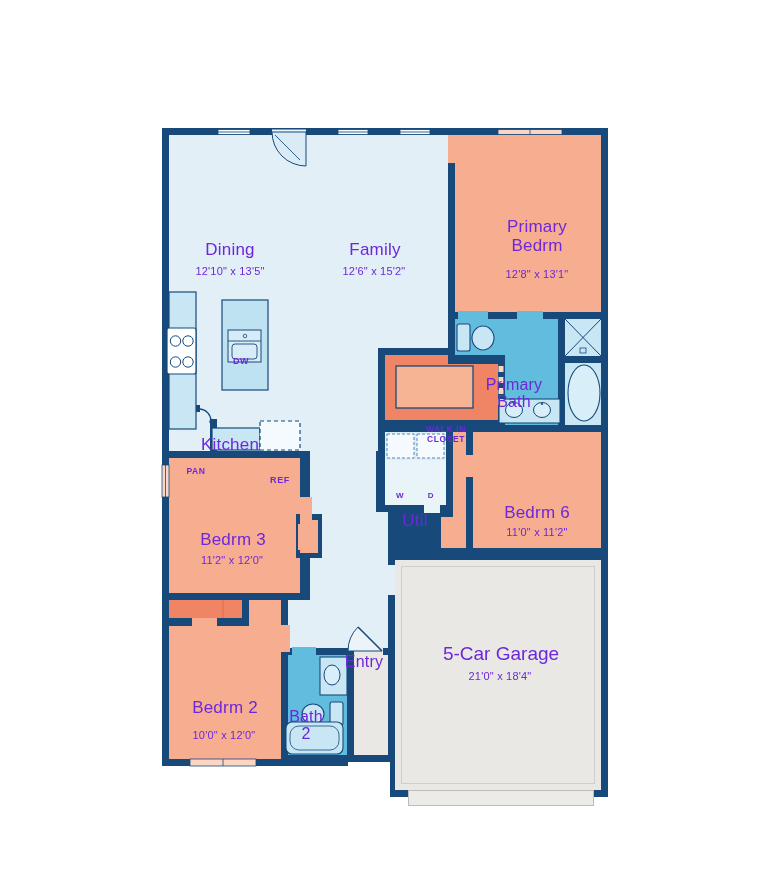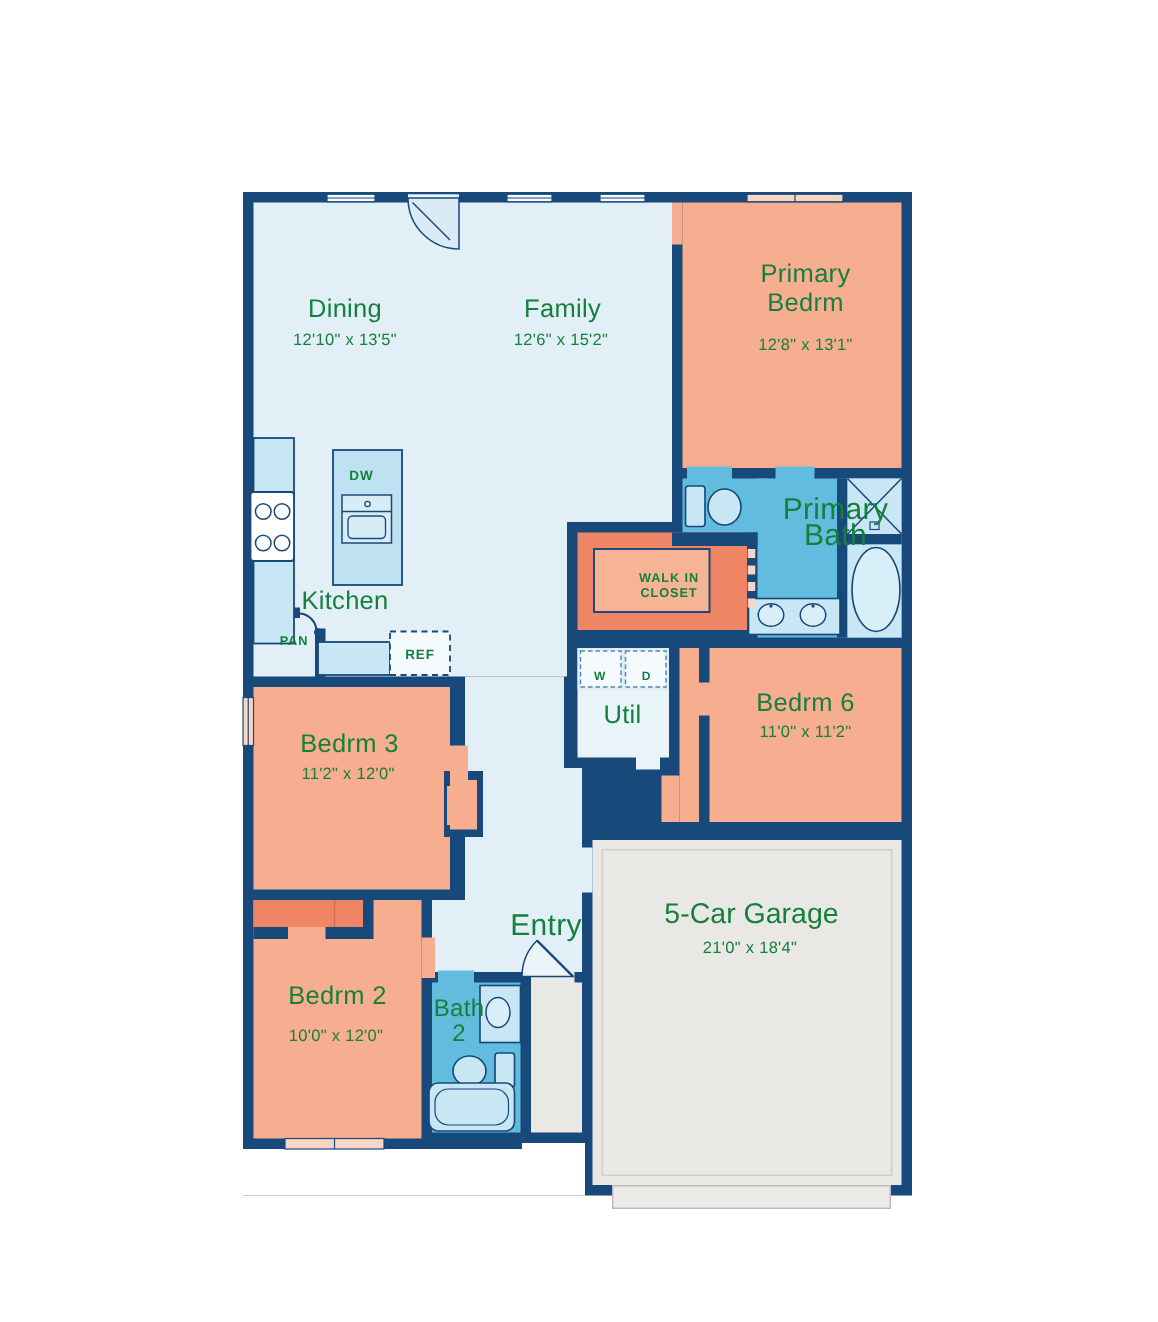--- a/index.html
+++ b/index.html
@@ -1,19 +1,19 @@
 <!DOCTYPE html>
 <html><head>
 <meta charset="utf-8">
 <style>
   html,body{margin:0;padding:0;background:#ffffff;}
   .canvas{position:relative;width:772px;height:881px;background:#ffffff;overflow:hidden;
           font-family:"Liberation Sans", sans-serif;color:#1D4E85;}
   .abs{position:absolute;}
-  .lbl{position:absolute;transform:translate(-50%,-50%);text-align:center;color:#15803d;white-space:nowrap;}
+  .lbl{position:absolute;transform:translate(-50%,-50%);text-align:center;color:#6d28d9;white-space:nowrap;margin-top:44px;}
   .lbl.wrap{white-space:normal;}
   .room-name{font-size:17px;letter-spacing:.2px;}
   .room-dims{font-size:11px;letter-spacing:.2px;}
   .tiny{font-size:8.5px;letter-spacing:.6px;font-weight:bold;}
   svg{position:absolute;left:0;top:0;pointer-events:none;}
 </style>
 </head>
 <body>
 
 <div class="canvas">
@@ -190,21 +190,21 @@
 
   <div class="lbl room-name" style="left:230px;top:206px;">Dining</div>
   <div class="lbl room-dims" style="left:230px;top:227px;">12'10" x 13'5"</div>
 
   <div class="lbl room-name" style="left:375px;top:206px;text-align:center;">Family</div>
   <div class="lbl room-dims" style="left:374px;top:227px;">12'6" x 15'2"</div>
 
   <div class="lbl room-name wrap" style="left:537px;top:192px;width:92px;line-height:19px;">Primary Bedrm</div>
   <div class="lbl room-dims" style="left:537px;top:230px;">12'8" x 13'1"</div>
 
-  <div class="lbl room-name wrap" style="left:557px;top:349px;width:78px;line-height:17px;font-size:20px;">Primary Bath</div>
+  <div class="lbl room-name wrap" style="left:514px;top:349px;width:78px;line-height:17px;font-size:16px;">Primary Bath</div>
 
   <div class="lbl tiny wrap" style="left:446px;top:390px;width:60px;line-height:10px;">WALK IN CLOSET</div>
 
   <div class="lbl room-name" style="left:230px;top:401px;">Kitchen</div>
   <div class="lbl tiny" style="left:196px;top:427px;text-align:center;">PAN</div>
   <div class="lbl tiny" style="left:280px;top:436px;font-size:9px;">REF</div>
   <div class="lbl tiny" style="left:241px;top:317px;font-size:9px;">DW</div>
 
   <div class="lbl room-name" style="left:415px;top:477px;">Util</div>
   <div class="lbl tiny" style="left:400px;top:451px;font-size:8px;">W</div>
@@ -214,18 +214,18 @@
   <div class="lbl room-dims" style="left:537px;top:488px;">11'0" x 11'2"</div>
 
   <div class="lbl room-name" style="left:233px;top:496px;">Bedrm 3</div>
   <div class="lbl room-dims" style="left:232px;top:516px;">11'2" x 12'0"</div>
 
   <div class="lbl room-name" style="left:225px;top:664px;">Bedrm 2</div>
   <div class="lbl room-dims" style="left:224px;top:691px;">10'0" x 12'0"</div>
 
   <div class="lbl room-name wrap" style="left:306px;top:681px;width:44px;line-height:17px;font-size:16px;">Bath 2</div>
 
-  <div class="lbl room-name" style="left:364px;top:618px;font-size:20px;">Entry</div>
+  <div class="lbl room-name" style="left:364px;top:618px;font-size:16px;">Entry</div>
 
   <div class="lbl" style="left:501px;top:610px;font-size:19px;">5-Car Garage</div>
   <div class="lbl room-dims" style="left:500px;top:632px;">21'0" x 18'4"</div>
 
 </div>
 
 </body></html>

